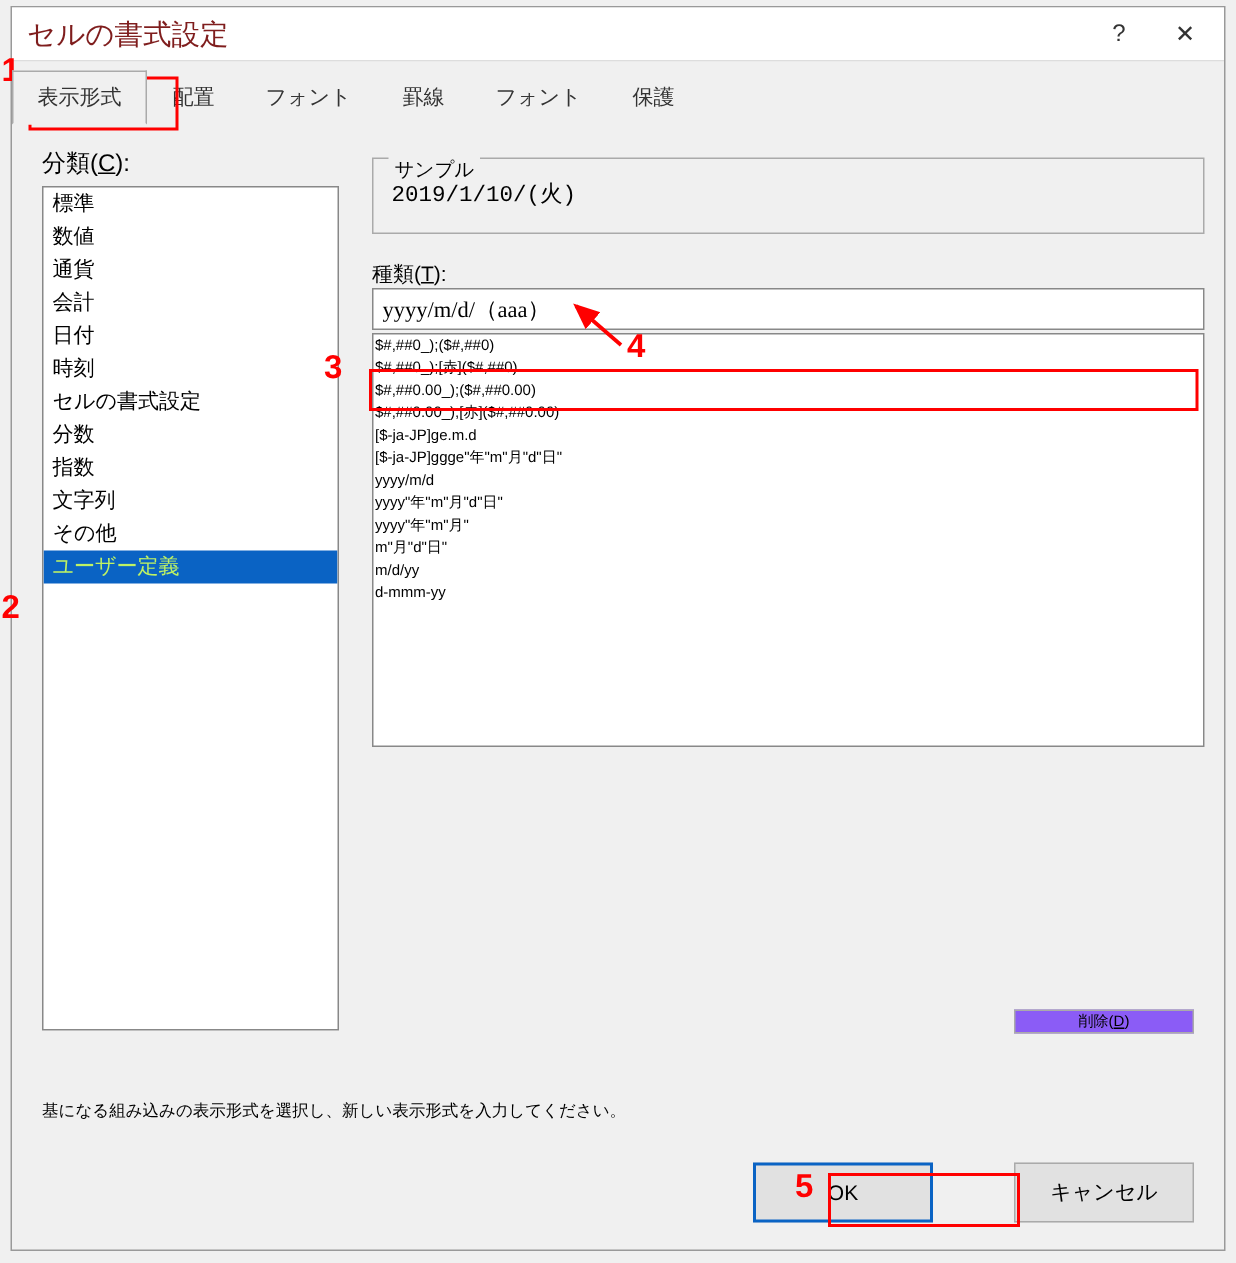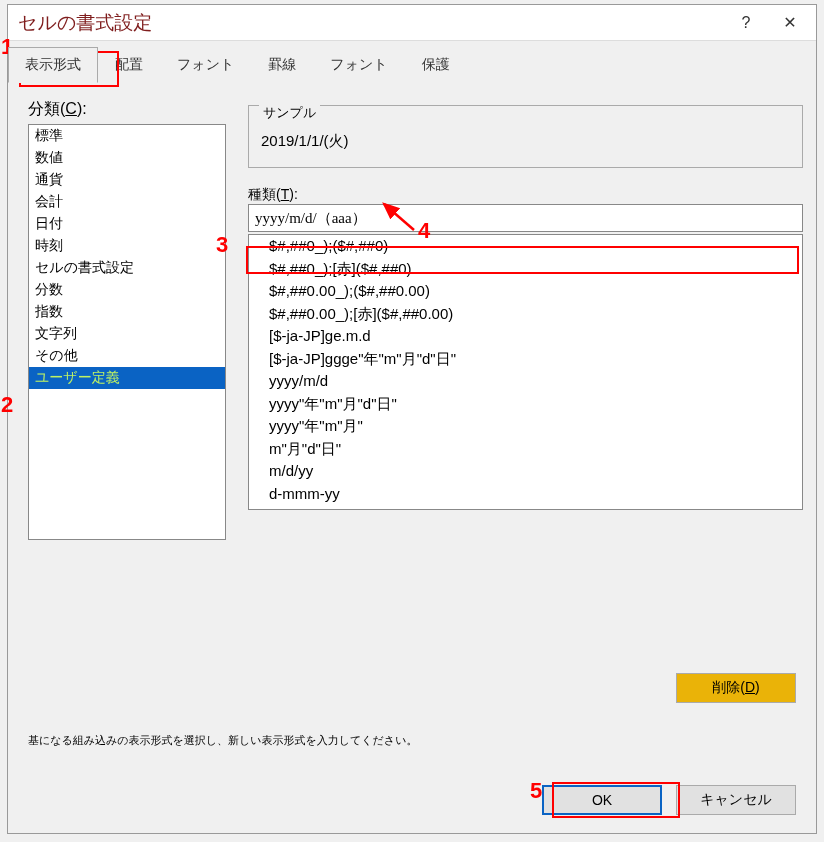--- a/index.html
+++ b/index.html
@@ -44,62 +44,63 @@
   border-right: 1px solid #aaa;
   border-bottom: 1px solid #f0f0f0;
   position: relative; z-index: 2;
 }
 .content {
   padding: 16px 20px; position: relative;
 }
 .cat-label { font-size: 16px; margin-bottom: 4px; }
 .cat-label u { text-decoration: underline; }
 .category-list {
-  width: 198px; height: 416px;
+  width: 198px; height: 563px;
   background: #fff; border: 1px solid #888;
   overflow-y: scroll;
 }
 .category-list .item { padding: 2px 6px; font-size: 14px; }
 .category-list .item.selected { background: #0a63c4; color: #bef264; }
 .right-col {
   position: absolute; left: 240px; top: 16px; width: 555px;
 }
 .sample-box {
-  border: 1px solid #aaa; position: relative; padding: 26px 12px 16px 12px;
+  border: 1px solid #aaa; position: relative; padding: 14px 12px 16px 12px;
   margin-top: 6px;
+  font-family: Liberation Mono, monospace;
 }
 .sample-box .legend {
   position: absolute; top: -2px; left: 10px;
   background: #f0f0f0; padding: 0 4px; font-size: 13px;
 }
 .sample-box .value { font-size: 15px; }
 .type-label { margin-top: 18px; font-size: 14px; }
 .type-input {
   width: 100%; height: 28px; border: 1px solid #888;
   background: #fff; font-size: 15px; padding: 0 6px;
   font-family: Liberation Serif, serif;
 }
 .format-list {
   width: 100%; height: 276px; border: 1px solid #888;
   background: #fff; overflow-y: scroll; margin-top: 2px;
 }
-.format-list .fitem { padding: 0 20px; font-size: 15px; line-height: 1.5; white-space: nowrap; }
+.format-list .fitem { padding: 0 1px; font-size: 10px; line-height: 1.5; white-space: nowrap; }
 .delete-btn {
   position: absolute; right: 20px; top: 590px;
-  width: 120px; height: 30px; background: #eab308;
-  border: 1px solid #aaa; font-size: 14px;
+  width: 120px; height: 16px; background: #8b5cf6;
+  border: 1px solid #aaa; font-size: 10px;
 }
 .hint { position: absolute; left: 20px; top: 650px; font-size: 11px; }
 .footer {
   position: absolute; bottom: 18px; right: 20px;
   display: flex; gap: 14px;
 }
 .footer button {
-  width: 120px; height: 30px; background: #e1e1e1;
-  border: 1px solid #aaa; font-size: 14px; font-family: inherit;
+  width: 120px; height: 40px; background: #e1e1e1;
+  border: 1px solid #aaa; font-size: 14px; font-family: inherit; margin-left: 40px;
 }
 .footer button.ok { border: 2px solid #0a63c4; }
 
 
 .call {
   position: absolute; color: #ff0000; font-weight: bold;
   font-family: Arial, sans-serif; font-size: 22px;
 }
 .rb { position: absolute; border: 2px solid #ff0000; pointer-events: none; }
 .arrow-svg { position: absolute; pointer-events: none; }
@@ -138,21 +139,21 @@
         <div class="item">分数</div>
         <div class="item">指数</div>
         <div class="item">文字列</div>
         <div class="item">その他</div>
         <div class="item selected">ユーザー定義</div>
       </div>
 
     <div class="right-col">
       <div class="sample-box">
         <div class="legend">サンプル</div>
-        <div class="value">2019/1/1/(火)</div>
+        <div class="value">2019/1/10/(火)</div>
       </div>
       <div class="type-label">
         <span>種類(</span><u>T</u><span>):</span>
       </div>
       <input class="type-input" value="yyyy/m/d/（aaa）" style="">
       <div class="format-list" id="fmt-list">
           <div class="fitem">$#,##0_);($#,##0)</div>
           <div class="fitem">$#,##0_);[赤]($#,##0)</div>
           <div class="fitem">$#,##0.00_);($#,##0.00)</div>
           <div class="fitem">$#,##0.00_);[赤]($#,##0.00)</div>

